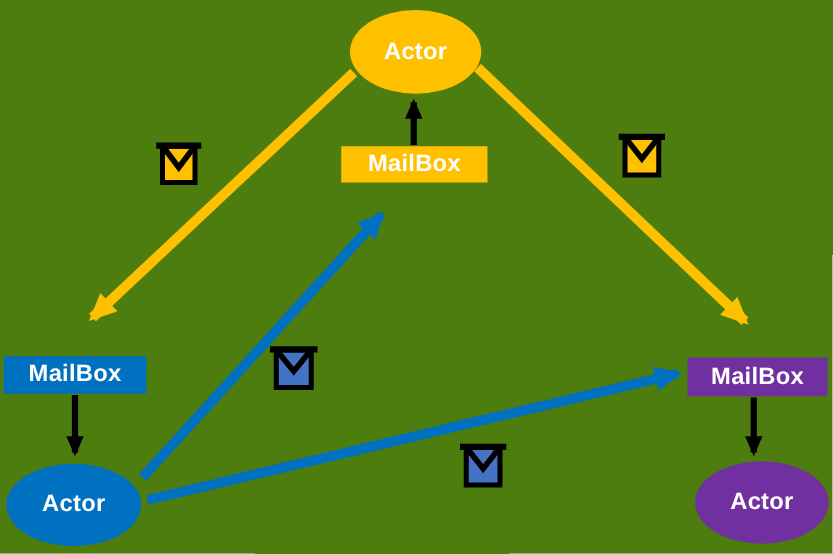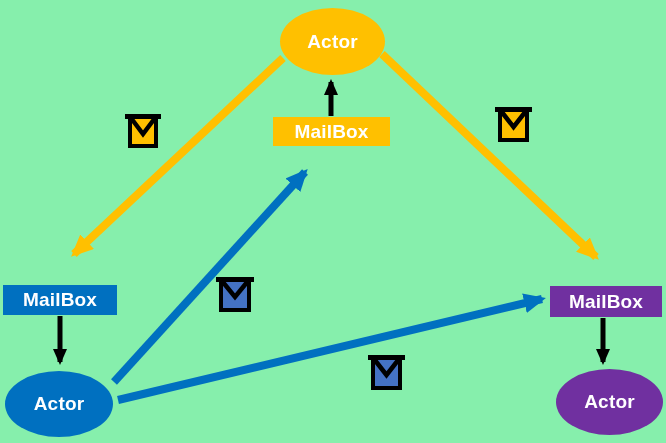--- a/index.html
+++ b/index.html
@@ -1,20 +1,20 @@
 <!DOCTYPE html>
 <html><head>
 <meta charset="utf-8">
 <style>
   html, body { margin: 0; padding: 0; background: #ffffff; }
   #canvas {
     position: relative;
     width: 666px;
     height: 443px;
-    background: #86efac;
+    background: #4d7c0f;
     overflow: hidden;
     font-family: "Liberation Sans", sans-serif;
   }
   #arrow-layer {
     position: absolute;
     left: 0; top: 0;
     width: 666px; height: 443px;
   }
   .node {
     position: absolute;

